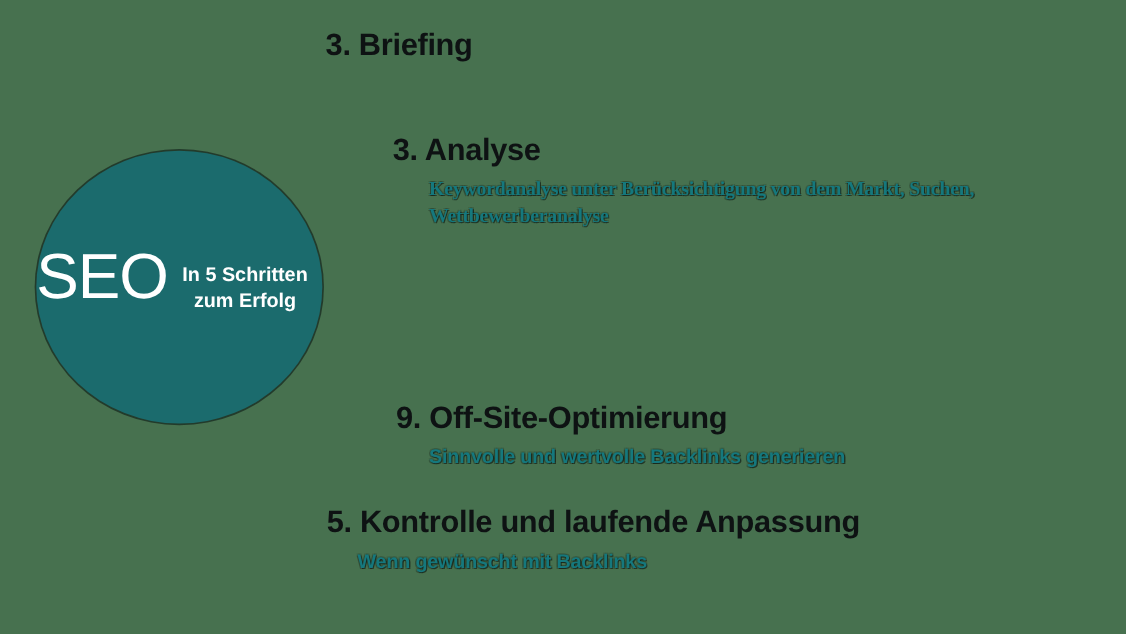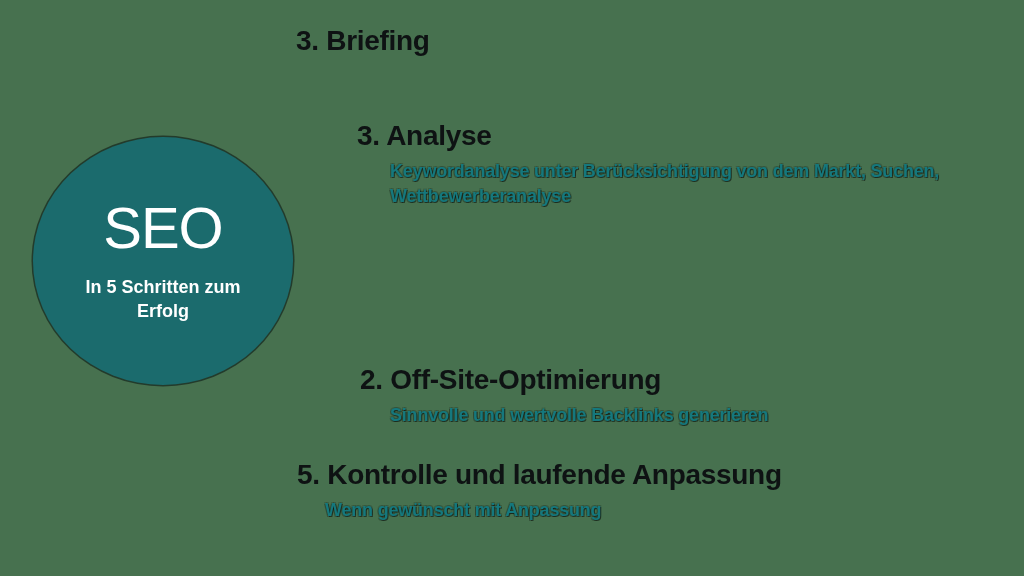--- a/index.html
+++ b/index.html
@@ -22,21 +22,21 @@
   .badge {
     position: absolute;
     left: 33px;
     top: 137px;
     width: 260px;
     height: 248px;
     border-radius: 50%;
     background: var(--badge_bg, #1b6b6d);
     box-shadow: 0 0 0 1.5px rgba(5, 15, 15, 0.55);
     display: flex;
-    flex-direction: column;
+    flex-direction: row;
     align-items: center;
     justify-content: center;
     color: var(--badge_text, #ffffff);
     text-align: center;
   }
   .badge-title {
     font-size: 58px;
     font-weight: 400;
     letter-spacing: -1px;
     line-height: 1;
@@ -68,21 +68,21 @@
     letter-spacing: -0.2px;
     color: var(--subtitle, #15787d);
     text-shadow: 1px 1px 0 rgba(0,0,0,0.5),
                  -1px 1px 0 rgba(0,0,0,0.25),
                  1px -1px 0 rgba(0,0,0,0.18),
                  -1px -1px 0 rgba(0,0,0,0.15);
   }
   #step-1 { left: 296px; top: 24px; }
   #step-1 .step-sub { padding-left: 30px; }
   #step-2 { left: 357px; top: 119px; }
-  #step-2 .step-sub { padding-left: 33px; }
+  #step-2 .step-sub { padding-left: 33px; font-family: Liberation Serif, serif; }
   #step-3 { left: 418px; top: 233px; margin-top: 0; }
   #step-3 .step-sub { padding-left: 37px; margin-top: 9px; }
   #step-4 { left: 360px; top: 363px; }
   #step-4 .step-sub { padding-left: 30px; }
   #step-5 { left: 297px; top: 458px; }
   #step-5 .step-sub { padding-left: 28px; }
 </style>
 </head>
 <body>
 
@@ -98,22 +98,22 @@
   </div>
 
   <div class="step" id="step-2">
     <div class="step-heading">3. Analyse</div>
     <div class="step-sub">Keywordanalyse unter Berücksichtigung von dem Markt, Suchen,</div>
     <div class="step-sub" style="margin-top:0;">Wettbewerberanalyse</div>
   </div>
 
 
   <div class="step" id="step-4">
-    <div class="step-heading">2. Off-Site-Optimierung</div>
+    <div class="step-heading">9. Off-Site-Optimierung</div>
     <div class="step-sub">Sinnvolle und wertvolle Backlinks generieren</div>
   </div>
 
   <div class="step" id="step-5">
     <div class="step-heading">5. Kontrolle und laufende Anpassung</div>
-    <div class="step-sub">Wenn gewünscht mit Anpassung</div>
+    <div class="step-sub">Wenn gewünscht mit Backlinks</div>
   </div>
 
 </div>
 
 </body></html>

